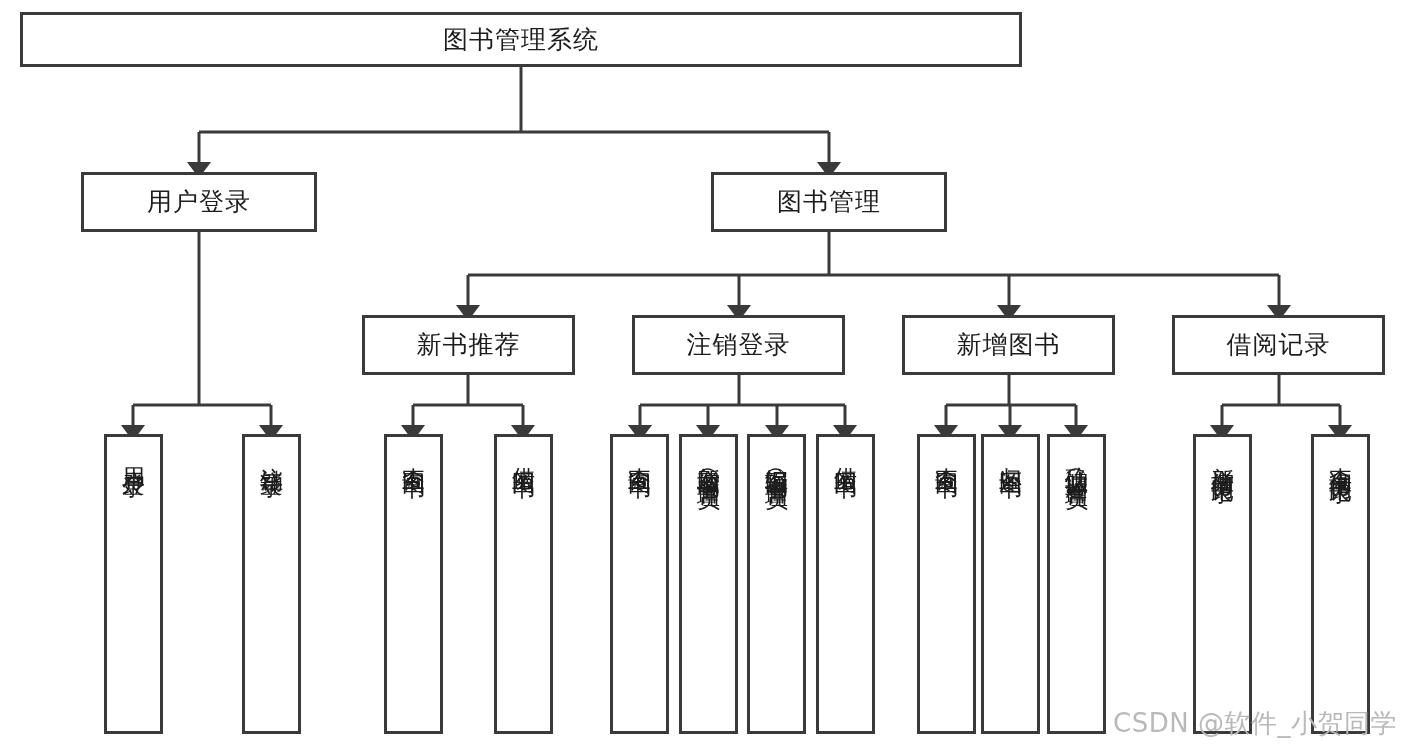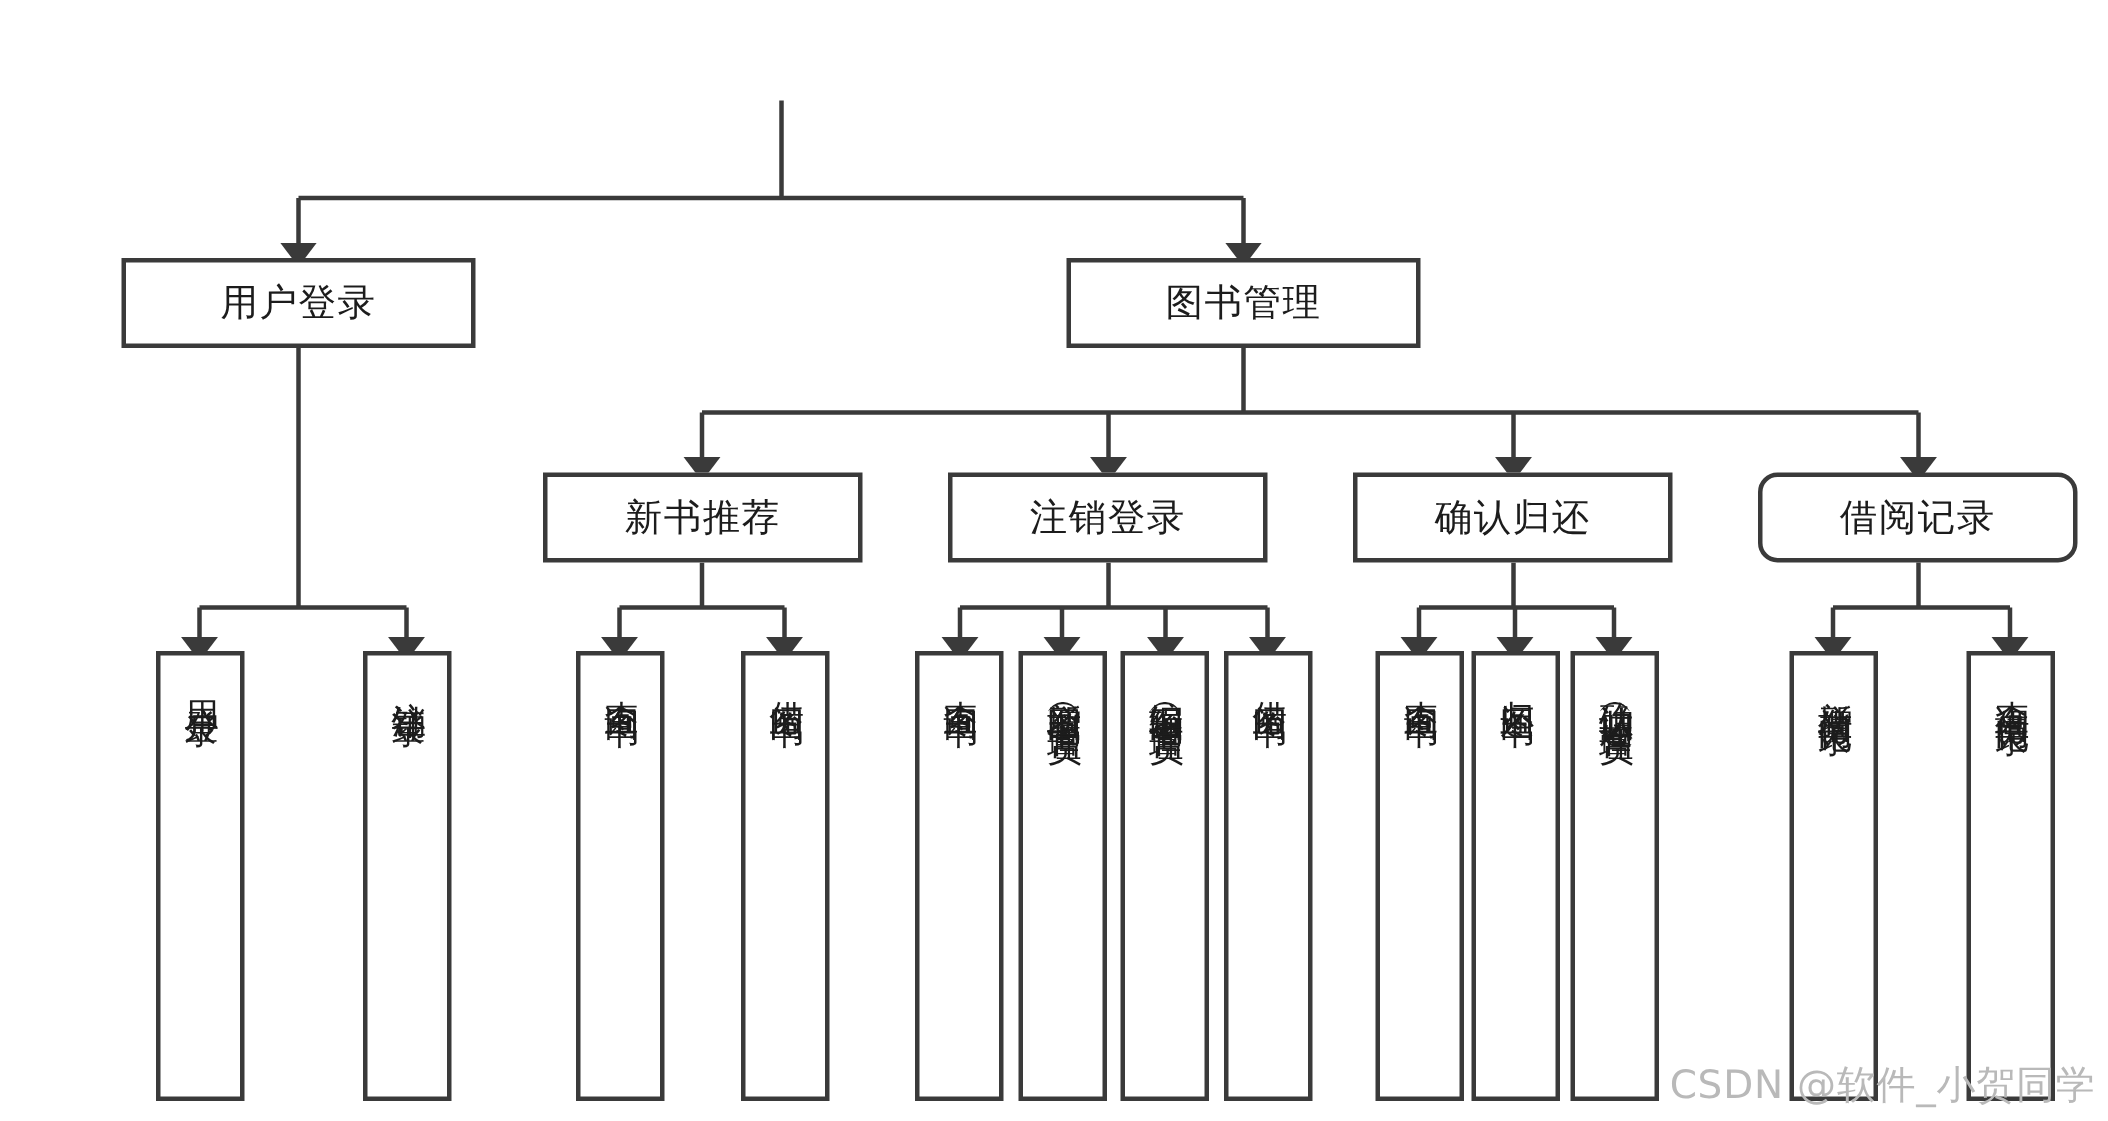--- a/index.html
+++ b/index.html
@@ -127,38 +127,41 @@
       <line x1="1010" y1="405" x2="1010" y2="431" marker-end="url(#arrowhead)"></line>
       <line x1="1076" y1="405" x2="1076" y2="431" marker-end="url(#arrowhead)"></line>
 
       <line x1="1279" y1="375" x2="1279" y2="405"></line>
       <line x1="1222" y1="405" x2="1340" y2="405"></line>
       <line x1="1222" y1="405" x2="1222" y2="431" marker-end="url(#arrowhead)"></line>
       <line x1="1340" y1="405" x2="1340" y2="431" marker-end="url(#arrowhead)"></line>
     </g>
   </svg>
 
+  <div class="node root" style="left:20px; top:12px; width:1002px; height:55px;">
+    <span class="node-label">图书管理系统</span>
+  </div>
 
   <div class="node horizontal" style="left:81px; top:172px; width:236px; height:60px;">
     <span class="node-label">用户登录</span>
   </div>
   <div class="node horizontal" style="left:711px; top:172px; width:236px; height:60px;">
     <span class="node-label">图书管理</span>
   </div>
 
   <div class="node horizontal" style="left:362px; top:315px; width:213px; height:60px;">
     <span class="node-label">新书推荐</span>
   </div>
   <div class="node horizontal" style="left:632px; top:315px; width:213px; height:60px;">
     <span class="node-label">注销登录</span>
   </div>
   <div class="node horizontal" style="left:902px; top:315px; width:213px; height:60px;">
-    <span class="node-label">确认归还</span>
-  </div>
-  <div class="node horizontal" style="left:1172px; top:315px; width:213px; height:60px;border-radius:13px;">
+    <span class="node-label">新增图书</span>
+  </div>
+  <div class="node horizontal" style="left:1172px; top:315px; width:213px; height:60px;">
     <span class="node-label">借阅记录</span>
   </div>
 
   <div class="node vertical" style="left:104px; top:434px; width:59px; height:300px;">
     <span class="node-label">用户登录</span>
   </div>
   <div class="node vertical" style="left:242px; top:434px; width:59px; height:300px;">
     <span class="node-label">注销登录</span>
   </div>
 

